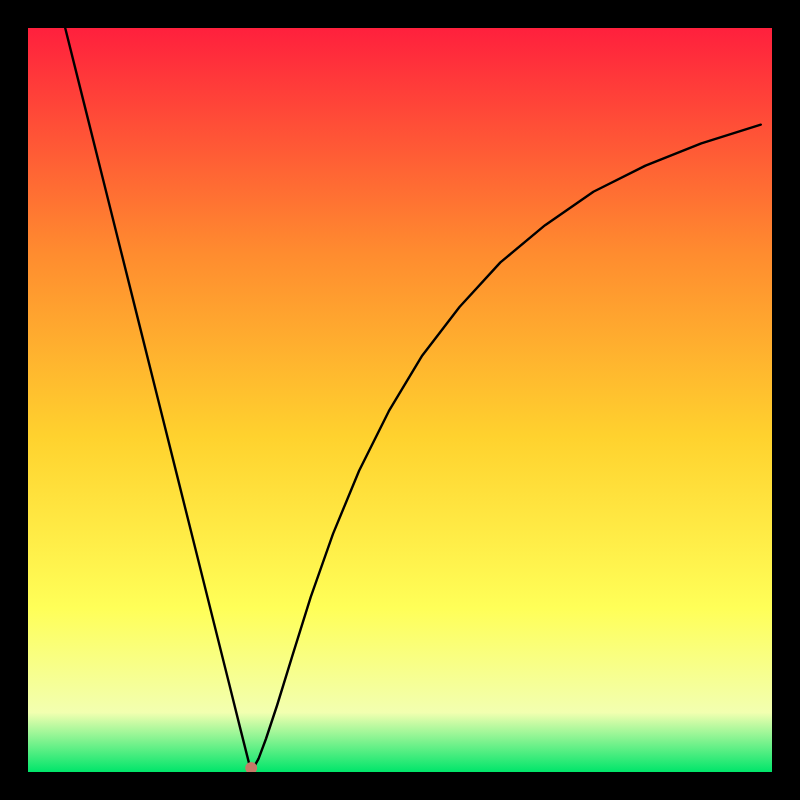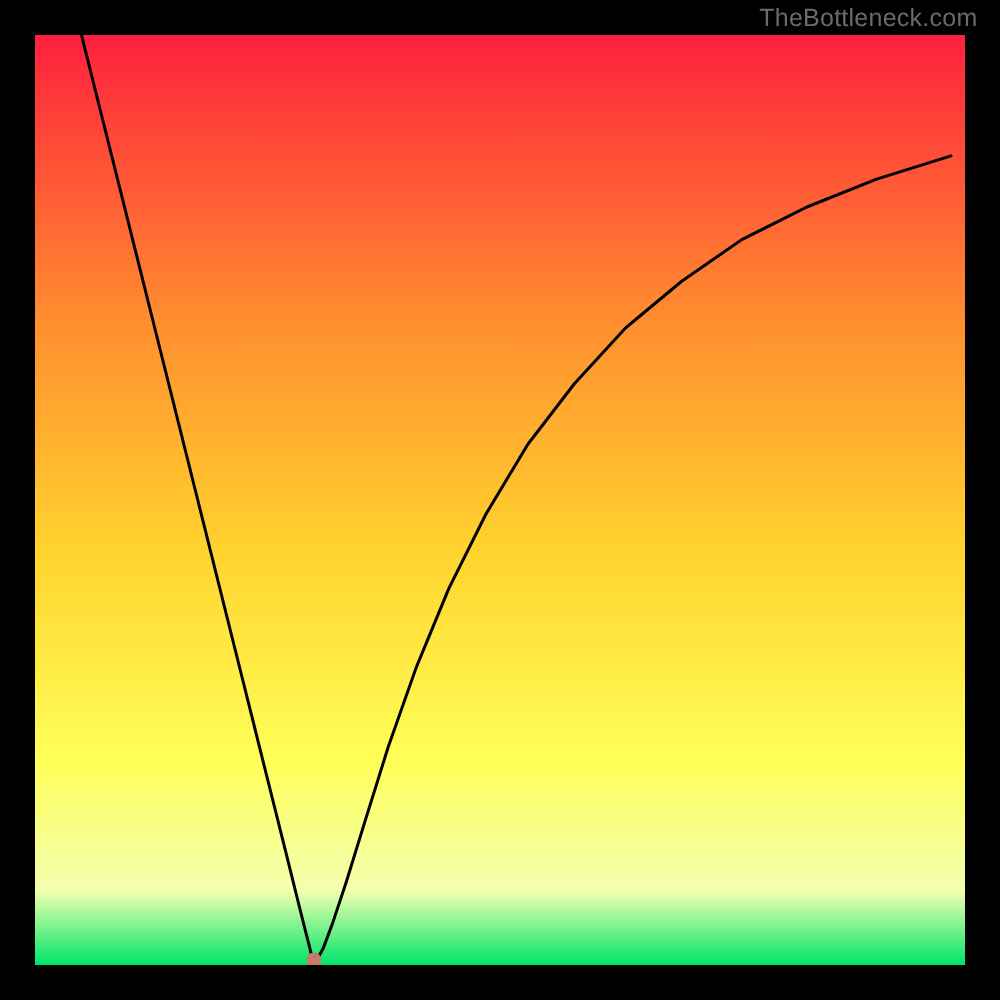--- a/index.html
+++ b/index.html
@@ -58,14 +58,13 @@
           <stop id="g5" offset="100%" stop-color="#00e56a"></stop>
         </linearGradient>
       </defs>
       <rect x="0" y="0" width="744" height="744" fill="url(#bg)"></rect>
     </svg>
     <svg class="curve" viewBox="0 0 744 744" preserveAspectRatio="none">
       <path id="curve-path" d="M37.2 0.0 L55.8 74.4 L74.4 148.8 L93.0 223.2 L111.6 297.6 L130.2 372.0 L148.8 446.4 L167.4 520.8 L186.0 595.2 L200.9 654.7 L212.0 699.4 L219.5 729.1 L223.2 744.0 L230.6 730.6 L238.1 710.5 L249.2 677.0 L264.1 628.7 L282.7 569.2 L305.0 505.9 L331.1 442.7 L360.8 383.2 L394.3 327.4 L431.5 279.0 L472.4 234.4 L517.1 197.2 L565.4 163.7 L617.5 137.6 L673.3 115.3 L732.8 96.7" fill="none" stroke="#000" stroke-width="2.4" stroke-linejoin="round" stroke-linecap="round"></path>
       <circle id="marker-dot" cx="223.2" cy="740.0" r="6" fill="#c77a67"></circle>
     </svg>
   </div>
-  <div class="watermark">TheBottleneck.com</div>
 </div>
 
 </body></html>

